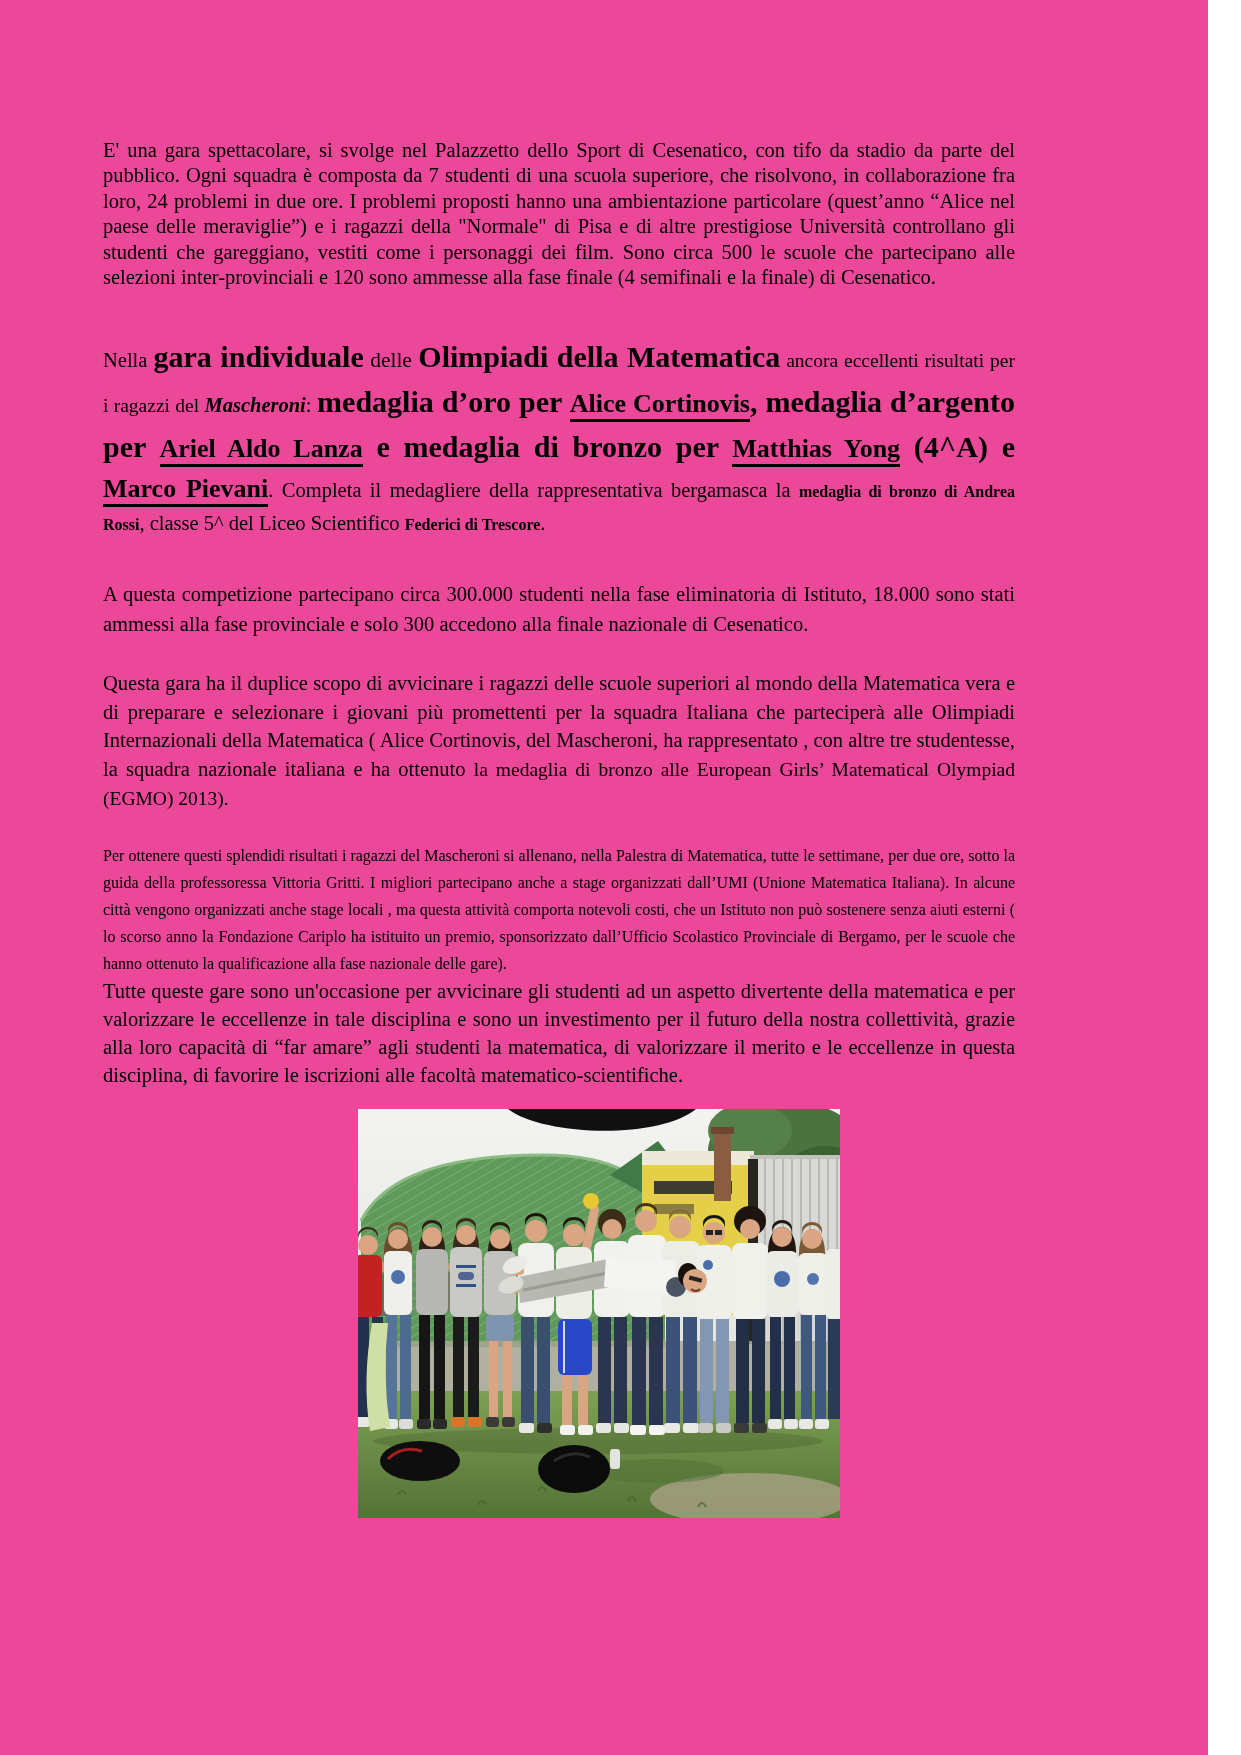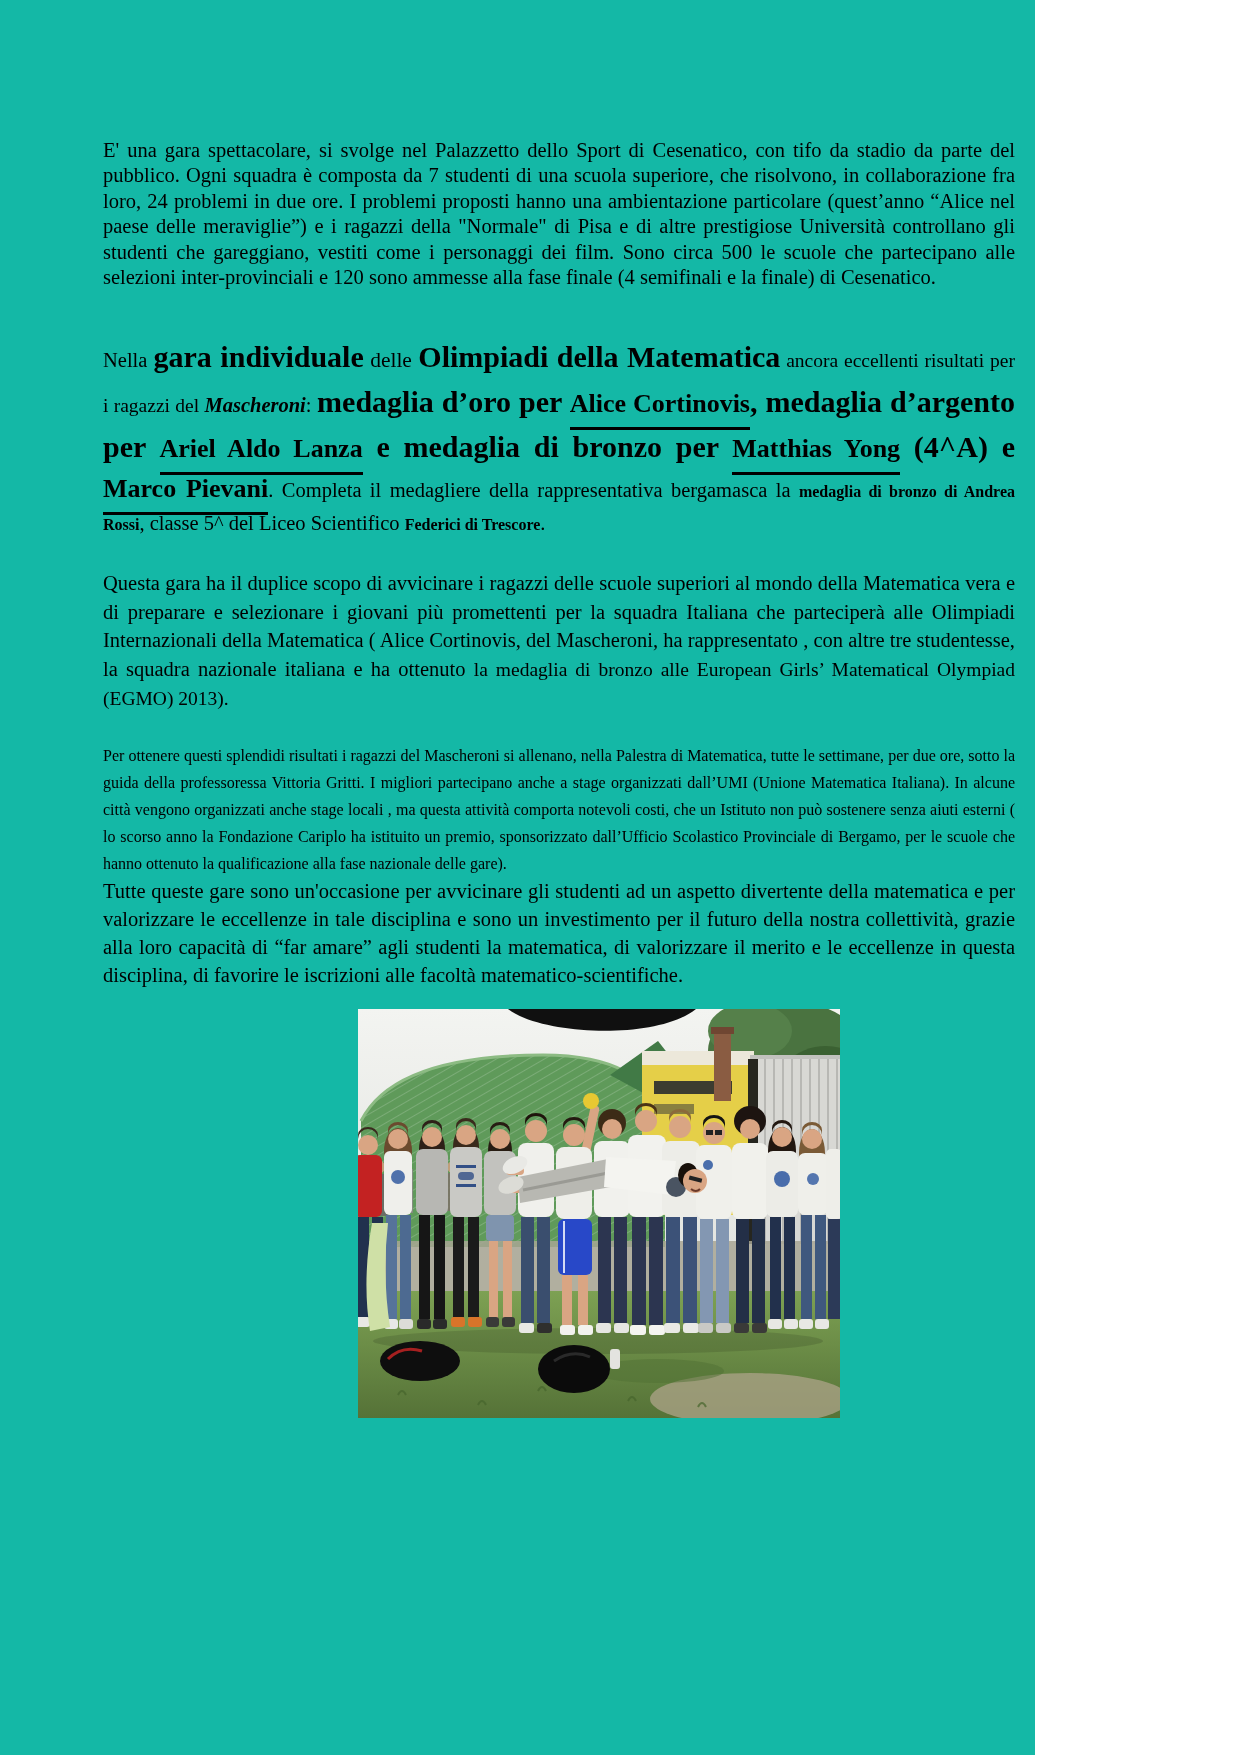--- a/index.html
+++ b/index.html
@@ -1,55 +1,56 @@
 <!DOCTYPE html>
 <html><head>
 <meta charset="utf-8">
 <style>
   html,body{margin:0;padding:0;background:#ffffff;}
   .page{
     position:relative;
-    width:1035px;height:1755px;
-    background:#14b8a6;
+    width:1208px;height:1755px;
+    background:#ec4899;
     font-family:"Liberation Serif", serif;
     color:#000;
     overflow:hidden;
   }
   .content{
     position:absolute;left:103px;top:0;width:912px;
   }
   p{margin:0;text-align:justify;}
   .p1{margin-top:138px;font-size:20.5px;line-height:25.4px;}
   .p2{margin-top:44px;font-size:20.5px;line-height:1.5;}
   .p3{margin-top:40px;font-size:20.5px;line-height:30px;}
   .p4{margin-top:30px;font-size:20.5px;line-height:28.5px;}
   .p5{margin-top:28px;font-size:16px;line-height:27px;}
   .p6{margin-top:0;font-size:20.5px;line-height:28px;}
   .lg{font-size:30px;font-weight:bold;}
-  .lgu{font-size:26px;font-weight:bold;border-bottom:3px solid #000;padding-bottom:9px;}
+  .lgu{font-size:26px;font-weight:bold;border-bottom:3px solid #000;padding-bottom:1px;}
   .md{font-size:21.5px;}
   .sm{font-size:19.5px;}
   .b{font-weight:bold;font-style:italic;}
   .bmd{font-weight:bold;font-size:16px;}
   .photo{
     margin-top:20px;margin-left:255px;
     width:482px;height:409px;
   }
   .photo svg{display:block;}
 </style>
 </head>
 <body>
 
 <div class="page">
   <div class="content">
 
     <p class="p1">E' una gara spettacolare, si svolge nel Palazzetto dello Sport di Cesenatico, con tifo da stadio da parte del pubblico. Ogni squadra è composta da 7 studenti di una scuola superiore, che risolvono, in collaborazione fra loro, 24 problemi in due ore. I problemi proposti hanno una ambientazione particolare (quest’anno “Alice nel paese delle meraviglie”) e i ragazzi della "Normale" di Pisa e di altre prestigiose Università controllano gli studenti che gareggiano, vestiti come i personaggi dei film. Sono circa 500 le scuole che partecipano alle selezioni inter-provinciali e 120 sono ammesse alla fase finale (4 semifinali e la finale) di Cesenatico.</p>
 
     <p class="p2"><span>Nella </span><span class="lg">gara individuale</span><span class="md"> delle </span><span class="lg">Olimpiadi della Matematica</span><span class="sm"> ancora eccellenti risultati per i ragazzi del </span><span class="b">Mascheroni</span><span>: </span><span class="lg">medaglia d’oro per </span><span class="lgu">Alice Cortinovis</span><span class="lg">, medaglia d’argento per </span><span class="lgu">Ariel Aldo Lanza</span><span class="lg"> e medaglia di bronzo per </span><span class="lgu">Matthias Yong</span><span class="lg"> (4^A) e </span><span class="lgu">Marco Pievani</span><span>. Completa il medagliere della rappresentativa bergamasca la  </span><span class="bmd">medaglia di bronzo di Andrea Rossi</span><span>, classe 5^ del Liceo Scientifico </span><span class="bmd">Federici di Trescore</span><span>.</span></p>
 
+    <p class="p3">A questa competizione partecipano circa 300.000 studenti nella fase eliminatoria di Istituto, 18.000 sono stati ammessi alla fase provinciale  e solo 300 accedono alla finale nazionale di Cesenatico.</p>
 
     <p class="p4"><span>Questa gara ha il duplice scopo di avvicinare i ragazzi delle scuole superiori al mondo della Matematica vera e di preparare e selezionare i giovani più promettenti per la squadra Italiana che parteciperà alle Olimpiadi Internazionali della Matematica ( Alice Cortinovis, del Mascheroni, ha rappresentato , con altre tre studentesse, la squadra nazionale italiana e ha ottenuto </span><span class="sm">la medaglia di bronzo alle European Girls’ Matematical Olympiad (EGMO) 2013).</span></p>
 
     <p class="p5">Per ottenere questi splendidi risultati i ragazzi del Mascheroni si allenano, nella Palestra di Matematica,  tutte le settimane, per due ore, sotto la guida della professoressa Vittoria Gritti. I migliori partecipano anche a stage organizzati dall’UMI (Unione Matematica Italiana). In alcune città vengono organizzati anche stage locali , ma questa attività comporta notevoli costi, che un Istituto non può sostenere senza aiuti esterni ( lo scorso anno la Fondazione Cariplo ha istituito un premio, sponsorizzato dall’Ufficio  Scolastico Provinciale di Bergamo, per le scuole che hanno ottenuto la qualificazione alla fase nazionale delle gare).</p>
 
     <p class="p6">Tutte queste gare sono un'occasione per avvicinare gli studenti ad un aspetto divertente della matematica e per valorizzare le eccellenze in tale disciplina e sono un investimento per il futuro della nostra collettività, grazie alla loro  capacità di “far amare” agli studenti la matematica, di valorizzare il merito e  le eccellenze in questa disciplina, di  favorire le iscrizioni alle facoltà matematico-scientifiche.</p>
 
     <div class="photo">
       <svg width="482" height="409" viewBox="0 0 482 409" xmlns="http://www.w3.org/2000/svg">
         <defs>

